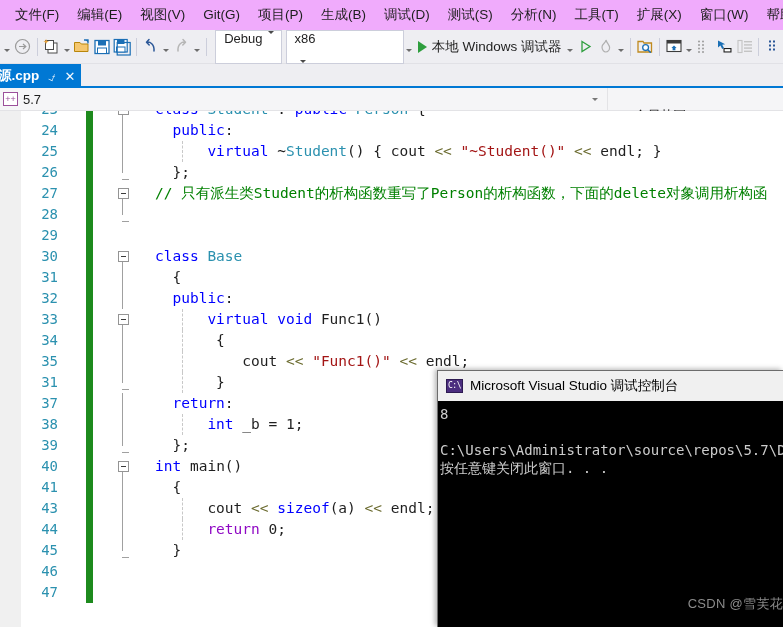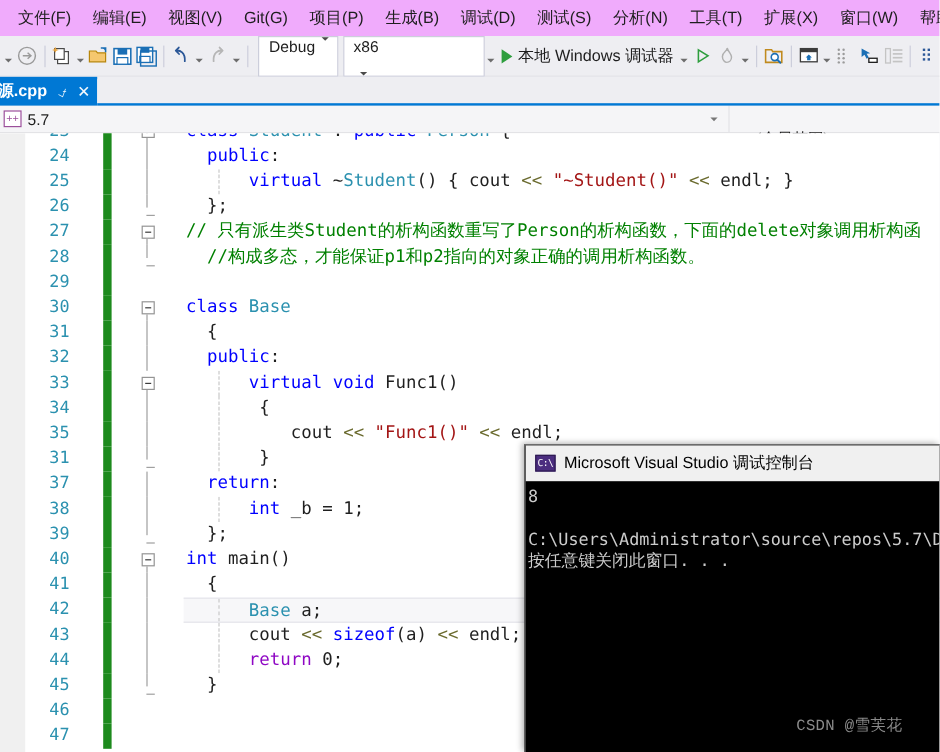--- a/index.html
+++ b/index.html
@@ -298,24 +298,24 @@
     padding: 4px 0 0 2px;
     color: #cccccc;
     font-family: "DejaVu Sans Mono", monospace;
     font-size: 14px;
     line-height: 18px;
     white-space: pre;
   }
   .console-body .cline { height: 18px; }
   .watermark {
     position: absolute;
-    right: 31px; bottom: 14px;
+    right: 0; bottom: 14px;
     color: #8b8b8b;
     font-size: 13px;
-    font-family: Liberation Mono, monospace;
+    font-family: Liberation Sans, sans-serif;
     letter-spacing: .3px;
   }
 </style>
 </head>
 <body>
 
 <div id="app">
 
   <div class="menubar">
     <div class="menu-item">文件(F)</div>
@@ -522,35 +522,34 @@
   </div>
 
   <div class="editor">
     <div class="ed-sel-margin"></div>
     <div class="ed-body" id="code-lines">
         <div class="ln-row" style="margin-top: -12px;"><div class="gutter-num">23</div><div class="chg-bar"></div><div class="fold-cell"><div class="fold-vline half-bot"></div><div class="fold-box"></div></div><div class="code-cell"><span class="code-text"><span class="t-key">class</span><span class="t-plain"> </span><span class="t-type">Student</span><span class="t-plain"> : </span><span class="t-key">public</span><span class="t-plain"> </span><span class="t-type">Person</span><span class="t-plain"> {</span></span></div></div>
         <div class="ln-row"><div class="gutter-num">24</div><div class="chg-bar"></div><div class="fold-cell"><div class="fold-vline"></div></div><div class="code-cell"><span class="code-text"><span class="t-plain">  </span><span class="t-key">public</span><span class="t-plain">:</span></span></div></div>
         <div class="ln-row"><div class="gutter-num">25</div><div class="chg-bar"></div><div class="fold-cell"><div class="fold-vline"></div></div><div class="code-cell"><div class="indent-guide" style="left: 29px;"></div><span class="code-text"><span class="t-plain">      </span><span class="t-key">virtual</span><span class="t-plain"> ~</span><span class="t-type">Student</span><span class="t-plain">() { </span><span class="t-plain">cout</span><span class="t-op"> &lt;&lt; </span><span class="t-str">"~Student()"</span><span class="t-op"> &lt;&lt; </span><span class="t-plain">endl</span><span class="t-plain">; }</span></span></div></div>
         <div class="ln-row"><div class="gutter-num">26</div><div class="chg-bar"></div><div class="fold-cell"><div class="fold-vline half-top"></div><div class="fold-end"></div></div><div class="code-cell"><span class="code-text"><span class="t-plain">  };</span></span></div></div>
         <div class="ln-row"><div class="gutter-num">27</div><div class="chg-bar"></div><div class="fold-cell"><div class="fold-vline half-bot"></div><div class="fold-box"></div></div><div class="code-cell"><span class="code-text"><span class="t-com">// 只有派生类Student的析构函数重写了Person的析构函数，下面的delete对象调用析构函</span></span></div></div>
-        <div class="ln-row"><div class="gutter-num">28</div><div class="chg-bar"></div><div class="fold-cell"><div class="fold-vline half-top"></div><div class="fold-end"></div></div><div class="code-cell"><span class="code-text"><span class="t-com">  //构成多态，才能保证p1和p2指向的对象正确的调用析构函数。</span></span></div></div>
+        <div class="ln-row"><div class="gutter-num">28</div><div class="chg-bar"></div><div class="fold-cell"><div class="fold-vline half-top"></div><div class="fold-end"></div></div></div>
         <div class="ln-row"><div class="gutter-num">29</div><div class="chg-bar"></div><div class="fold-cell"></div><div class="code-cell"><span class="code-text"></span></div></div>
         <div class="ln-row"><div class="gutter-num">30</div><div class="chg-bar"></div><div class="fold-cell"><div class="fold-vline half-bot"></div><div class="fold-box"></div></div><div class="code-cell"><span class="code-text"><span class="t-key">class</span><span class="t-plain"> </span><span class="t-type">Base</span></span></div></div>
         <div class="ln-row"><div class="gutter-num">31</div><div class="chg-bar"></div><div class="fold-cell"><div class="fold-vline"></div></div><div class="code-cell"><span class="code-text"><span class="t-plain">  {</span></span></div></div>
         <div class="ln-row"><div class="gutter-num">32</div><div class="chg-bar"></div><div class="fold-cell"><div class="fold-vline"></div></div><div class="code-cell"><span class="code-text"><span class="t-plain">  </span><span class="t-key">public</span><span class="t-plain">:</span></span></div></div>
         <div class="ln-row"><div class="gutter-num">33</div><div class="chg-bar"></div><div class="fold-cell"><div class="fold-vline half-bot"></div><div class="fold-box"></div></div><div class="code-cell"><div class="indent-guide" style="left: 29px;"></div><span class="code-text"><span class="t-plain">      </span><span class="t-key">virtual</span><span class="t-plain"> </span><span class="t-key">void</span><span class="t-plain"> </span><span class="t-plain">Func1</span><span class="t-plain">()</span></span></div></div>
         <div class="ln-row"><div class="gutter-num">34</div><div class="chg-bar"></div><div class="fold-cell"><div class="fold-vline"></div></div><div class="code-cell"><div class="indent-guide" style="left: 29px;"></div><span class="code-text"><span class="t-plain">       {</span></span></div></div>
         <div class="ln-row"><div class="gutter-num">35</div><div class="chg-bar"></div><div class="fold-cell"><div class="fold-vline"></div></div><div class="code-cell"><div class="indent-guide" style="left: 29px;"></div><span class="code-text"><span class="t-plain">          </span><span class="t-plain">cout</span><span class="t-op"> &lt;&lt; </span><span class="t-str">"Func1()"</span><span class="t-op"> &lt;&lt; </span><span class="t-plain">endl</span><span class="t-plain">;</span></span></div></div>
         <div class="ln-row"><div class="gutter-num">31</div><div class="chg-bar"></div><div class="fold-cell"><div class="fold-vline half-top"></div><div class="fold-end"></div></div><div class="code-cell"><div class="indent-guide" style="left: 29px;"></div><span class="code-text"><span class="t-plain">       }</span></span></div></div>
         <div class="ln-row"><div class="gutter-num">37</div><div class="chg-bar"></div><div class="fold-cell"><div class="fold-vline"></div></div><div class="code-cell"><span class="code-text"><span class="t-plain">  </span><span class="t-key">return</span><span class="t-plain">:</span></span></div></div>
         <div class="ln-row"><div class="gutter-num">38</div><div class="chg-bar"></div><div class="fold-cell"><div class="fold-vline"></div></div><div class="code-cell"><div class="indent-guide" style="left: 29px;"></div><span class="code-text"><span class="t-plain">      </span><span class="t-key">int</span><span class="t-plain"> _b = </span><span class="t-num">1</span><span class="t-plain">;</span></span></div></div>
         <div class="ln-row"><div class="gutter-num">39</div><div class="chg-bar"></div><div class="fold-cell"><div class="fold-vline half-top"></div><div class="fold-end"></div></div><div class="code-cell"><span class="code-text"><span class="t-plain">  };</span></span></div></div>
         <div class="ln-row"><div class="gutter-num">40</div><div class="chg-bar"></div><div class="fold-cell"><div class="fold-vline half-bot"></div><div class="fold-box"></div></div><div class="code-cell"><span class="code-text"><span class="t-key">int</span><span class="t-plain"> </span><span class="t-plain">main</span><span class="t-plain">()</span></span></div></div>
         <div class="ln-row"><div class="gutter-num">41</div><div class="chg-bar"></div><div class="fold-cell"><div class="fold-vline"></div></div><div class="code-cell"><span class="code-text"><span class="t-plain">  {</span></span></div></div>
-        <div class="ln-row highlight"><div class="gutter-num">42</div><div class="chg-bar"></div><div class="fold-cell"><div class="fold-vline"></div></div><div class="code-cell"><div class="indent-guide" style="left: 29px;"></div><span class="code-text"><span class="t-plain">      </span><span class="t-type">Base</span><span class="t-plain"> a;</span></span></div></div>
         <div class="ln-row"><div class="gutter-num">43</div><div class="chg-bar"></div><div class="fold-cell"><div class="fold-vline"></div></div><div class="code-cell"><div class="indent-guide" style="left: 29px;"></div><span class="code-text"><span class="t-plain">      </span><span class="t-plain">cout</span><span class="t-op"> &lt;&lt; </span><span class="t-key">sizeof</span><span class="t-plain">(a)</span><span class="t-op"> &lt;&lt; </span><span class="t-plain">endl</span><span class="t-plain">;</span></span></div></div>
         <div class="ln-row"><div class="gutter-num">44</div><div class="chg-bar"></div><div class="fold-cell"><div class="fold-vline"></div></div><div class="code-cell"><div class="indent-guide" style="left: 29px;"></div><span class="code-text"><span class="t-plain">      </span><span class="t-ctl">return</span><span class="t-plain"> </span><span class="t-num">0</span><span class="t-plain">;</span></span></div></div>
         <div class="ln-row"><div class="gutter-num">45</div><div class="chg-bar"></div><div class="fold-cell"><div class="fold-vline half-top"></div><div class="fold-end"></div></div><div class="code-cell"><span class="code-text"><span class="t-plain">  }</span></span></div></div>
         <div class="ln-row"><div class="gutter-num">46</div><div class="chg-bar"></div><div class="fold-cell"></div><div class="code-cell"><span class="code-text"></span></div></div>
         <div class="ln-row"><div class="gutter-num">47</div><div class="chg-bar"></div><div class="fold-cell"></div><div class="code-cell"><span class="code-text"></span></div></div>
       </div>
   </div>
 
   <div class="console-win">
     <div class="console-title">

